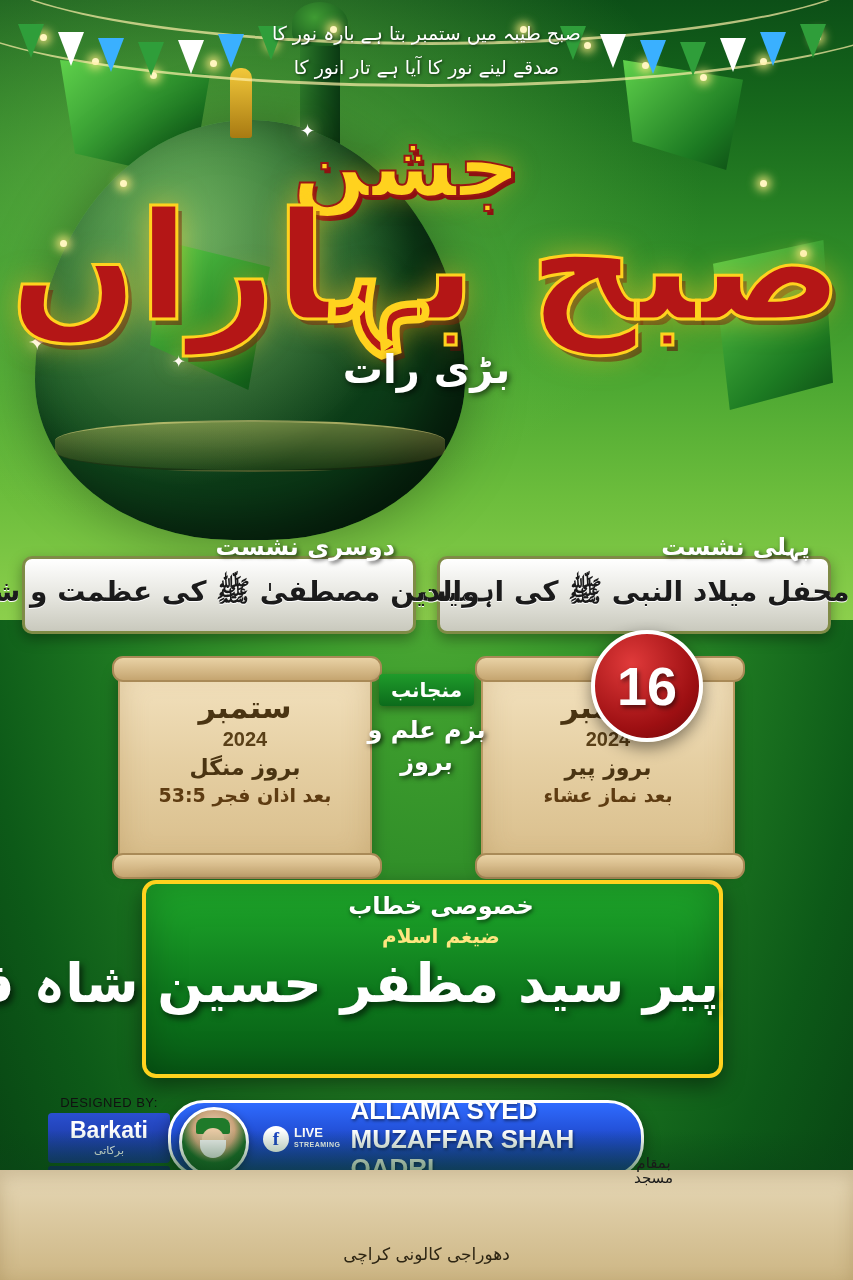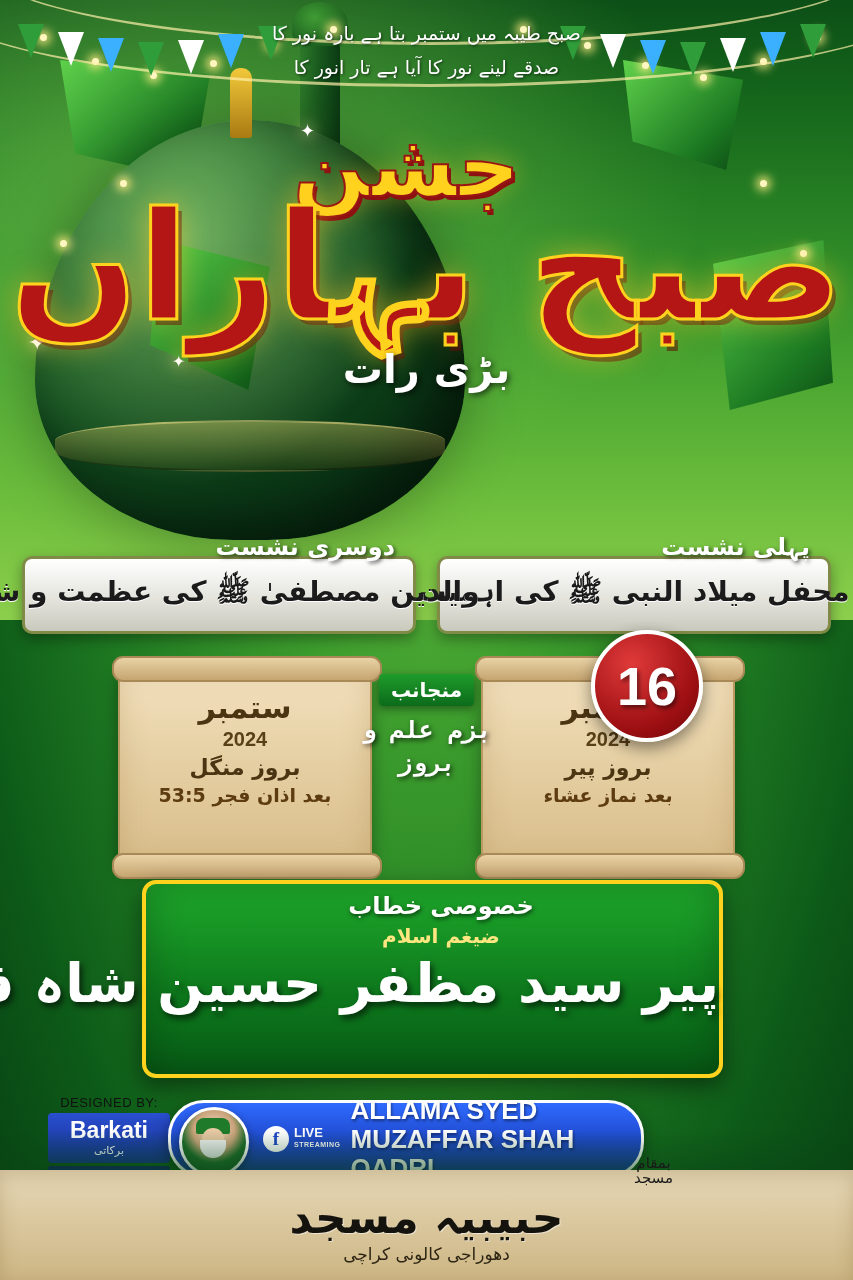--- a/index.html
+++ b/index.html
@@ -302,21 +302,20 @@
     font-size: 20px;
     font-weight: bold;
     padding: 4px 12px;
     border-radius: 4px;
     box-shadow: 0 3px 8px rgba(0,0,0,0.4);
   }
   .center-tag .l1, .center-tag .l2 {
     color: #ffffff;
     font-weight: bold;
     text-shadow: 2px 2px 5px rgba(0,0,0,0.7);
-    font-family: Liberation Mono, monospace;
   }
   .center-tag .l1 { font-size: 24px; margin-top: 10px; }
   .center-tag .l2 { font-size: 24px; margin-top: 4px; }
 
   
   .speaker-box {
     position: absolute;
     left: 142px; top: 880px;
     width: 556px; height: 190px;
     background: linear-gradient(180deg, #1faa2b 0%, #0e7a1d 55%, #075c15 100%);
@@ -639,17 +638,16 @@
     </div>
   </div>
 
   <div class="curtain"></div>
 
   <div class="footer">
     <div class="crest">
       <div class="urdu">بمقام</div>
       <div class="urdu">مسجد</div>
     </div>
-    <div class="masjid-line urdu">حبیبیہ مسجد</div>
     <div class="small-urdu urdu">دھوراجی کالونی کراچی</div>
   </div>
 
 </div>
 
 </body></html>

